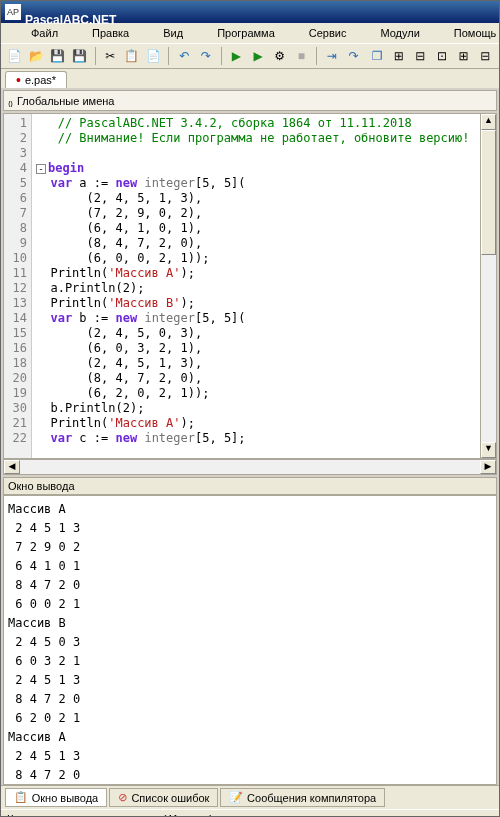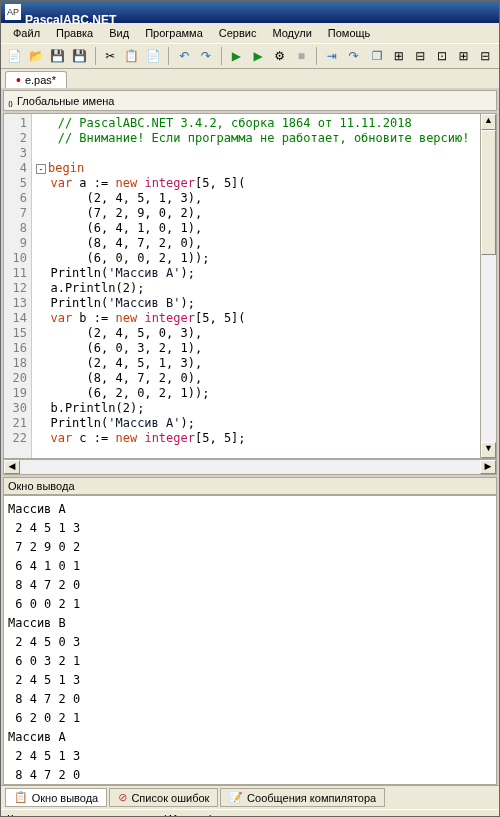--- a/index.html
+++ b/index.html
@@ -33,20 +33,21 @@
 .titlebar-text { font-weight: bold; font-size: 12px; margin-top: 16px; }
 .menubar {
   background: #ece9d8;
   padding: 2px 4px;
   display: flex;
   gap: 0;
 }
 .menu-item {
   padding: 2px 8px;
   cursor: pointer;
+  margin-left: 18px;
 }
 .toolbar {
   background: #ece9d8;
   padding: 2px 4px;
   border-top: 1px solid #fff;
   border-bottom: 1px solid #aca899;
   display: flex;
   align-items: center;
   gap: 2px;
 }
@@ -108,23 +109,23 @@
   flex: 1;
   font-family: Consolas, monospace;
   font-size: 12px;
   line-height: 15px;
   padding: 2px 4px;
   white-space: pre;
   position: relative;
 }
 .code-line { height: 15px; }
 .c-comment { color: #008000; text-align: center; }
-.c-keyword { color: #c2410c; font-weight: normal; }
-.c-type { color: #be185d; }
-.c-string { color: #0f172a; }
+.c-keyword { color: #6d28d9; font-weight: bold; }
+.c-type { color: #737373; }
+.c-string { color: #b91c1c; }
 .fold-mark {
   position: absolute;
   left: -14px;
   width: 10px; height: 10px;
   border: 1px solid #888;
   background: #fff;
   font-size: 9px;
   text-align: center;
   line-height: 8px;
   cursor: pointer;

